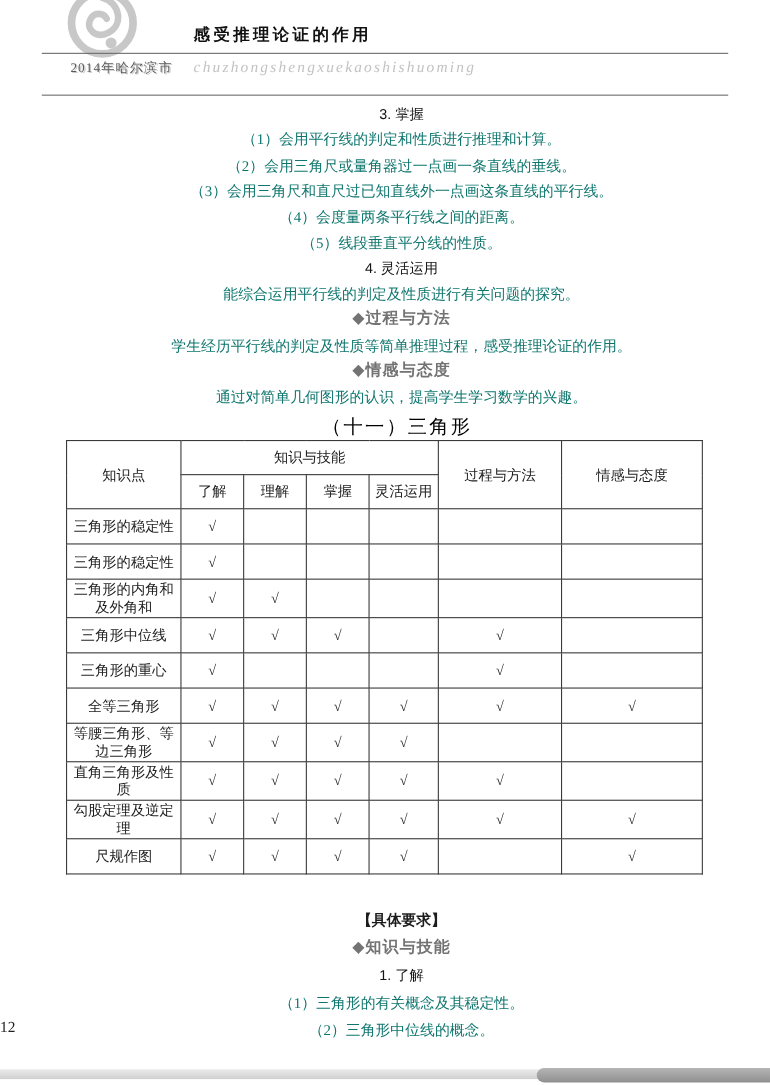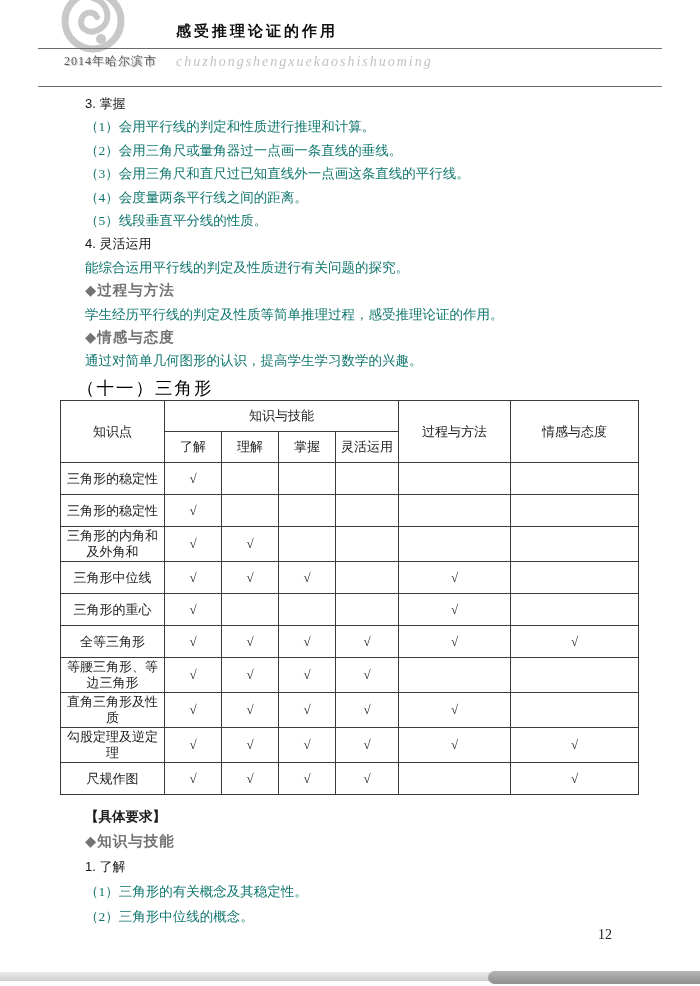--- a/index.html
+++ b/index.html
@@ -15,42 +15,42 @@
   .doc-title{position:absolute;left:176px;top:22px;font-size:15px;font-weight:bold;letter-spacing:3px;color:#111;}
   .rule{position:absolute;left:38px;width:624px;border-top:1px solid #6b6b6b;height:0;}
   .rule-1{top:48px;}
   .rule-2{top:86px;}
   .edition{position:absolute;left:64px;top:53px;font-size:12px;font-weight:normal;color:#5a5a5a;
     letter-spacing:1px;text-shadow:1.2px 1.2px 0 #c9c9c9;}
   .watermark{position:absolute;left:176px;top:54px;font-size:14px;font-style:italic;color:#c2c2c2;letter-spacing:2px;}
 
   
   .content{position:absolute;left:85px;top:92px;width:560px;}
-  .line{font-size:13.5px;line-height:23.4px;white-space:nowrap;}
+  .line{font-size:13.5px;line-height:23.4px;white-space:nowrap;text-align:center;}
   .line.level{font-family:"Liberation Sans","DejaVu Sans",sans-serif;font-size:13px;color:#141414;}
   .line.item{color:#0f766e;}
   .line.category{font-weight:bold;font-size:14.5px;letter-spacing:1px;color:#737373;}
   .line.section{font-size:17.5px;font-weight:normal;letter-spacing:2px;margin-left:-8px;line-height:27px;margin-top:2px;color:#000;}
-  .line.bracket{font-family:"Liberation Sans","DejaVu Sans",sans-serif;font-weight:bold;font-size:13.5px;}
+  .line.bracket{font-family:"Liberation Sans","DejaVu Sans",sans-serif;font-weight:bold;font-size:13.5px;margin-top:20px;}
 
   
   table.req{position:absolute;left:60px;top:400px;width:578px;border-collapse:collapse;table-layout:fixed;}
   table.req th,table.req td{border:1px solid #3a3a3a;text-align:center;vertical-align:middle;
     font-weight:normal;padding:1px 2px;color:#1c1c1c;}
   table.req th{font-size:13px;height:28px;}
   table.req td{font-size:13px;height:29px;}
   td.name-cell{font-size:12.5px;line-height:16px;}
   td.check-cell{font-size:15px;}
 
   
   .requirements{position:absolute;left:85px;top:804px;width:560px;}
   .requirements .line{line-height:25px;}
 
   
-  .page-number{position:absolute;top:927px;left:0;width:612px;text-align:right;font-size:14px;color:#222;}
+  .page-number{position:absolute;top:927px;left:0;width:612px;text-align:left;font-size:14px;color:#222;}
   .footer-bar-light{position:absolute;left:0;bottom:5px;width:700px;height:9px;
     background:linear-gradient(to bottom,#ececec,#cfcfcf);}
   .footer-bar-dark{position:absolute;left:488px;bottom:2px;width:212px;height:13px;
     background:linear-gradient(to bottom,#b5b5b5,#8f8f8f);border-radius:7px 0 0 7px;}
 </style>
 </head>
 <body>
 
 <div class="page">
 

